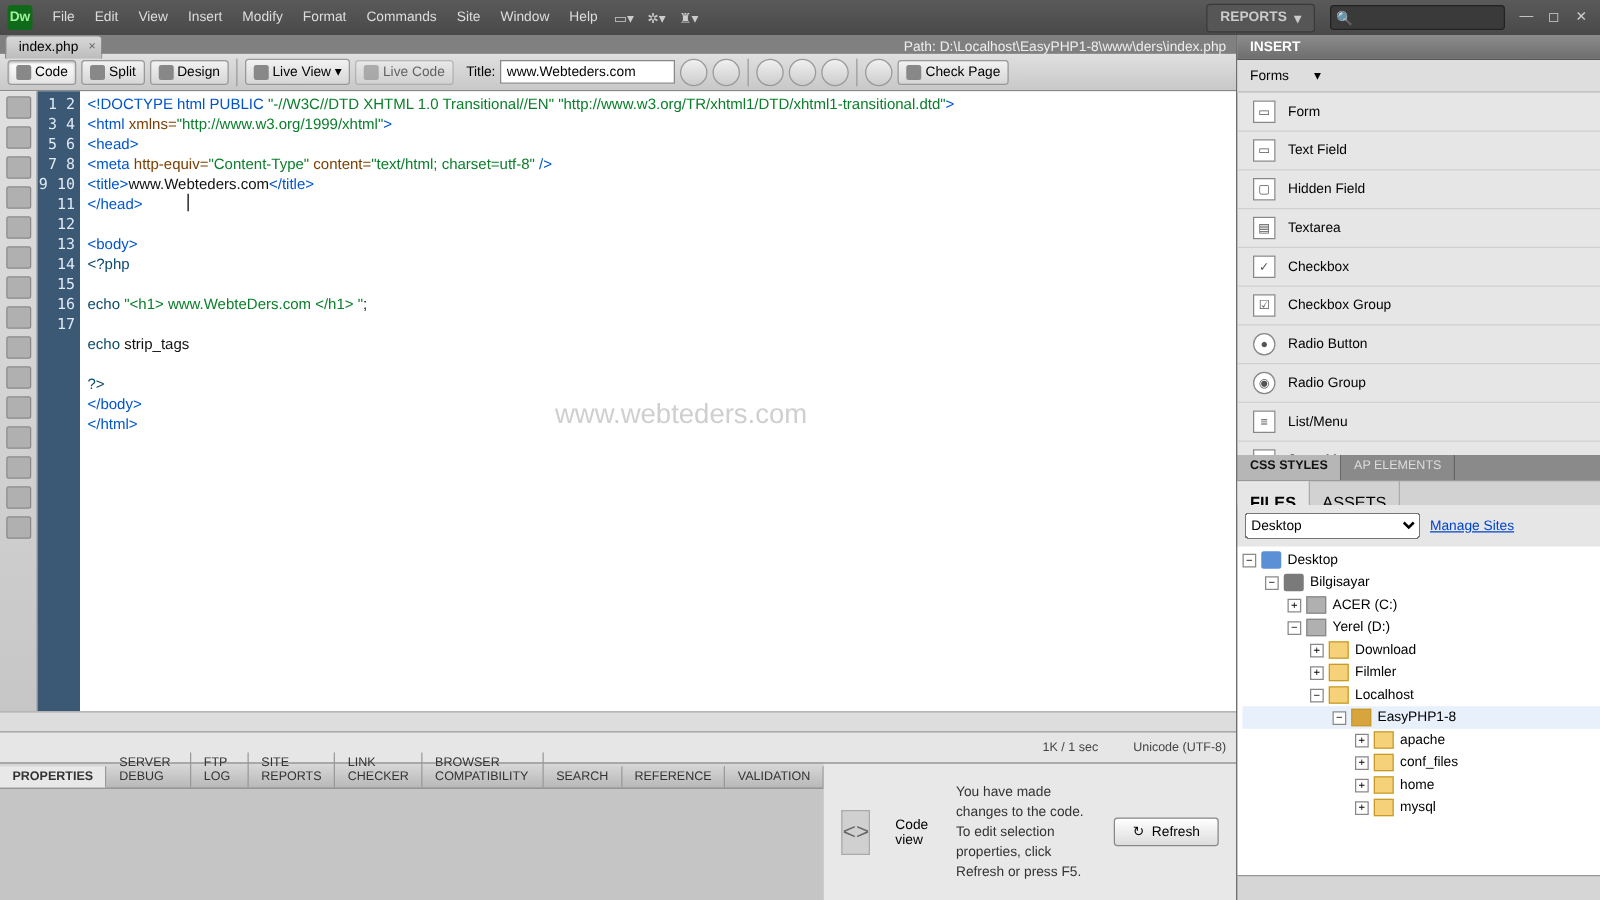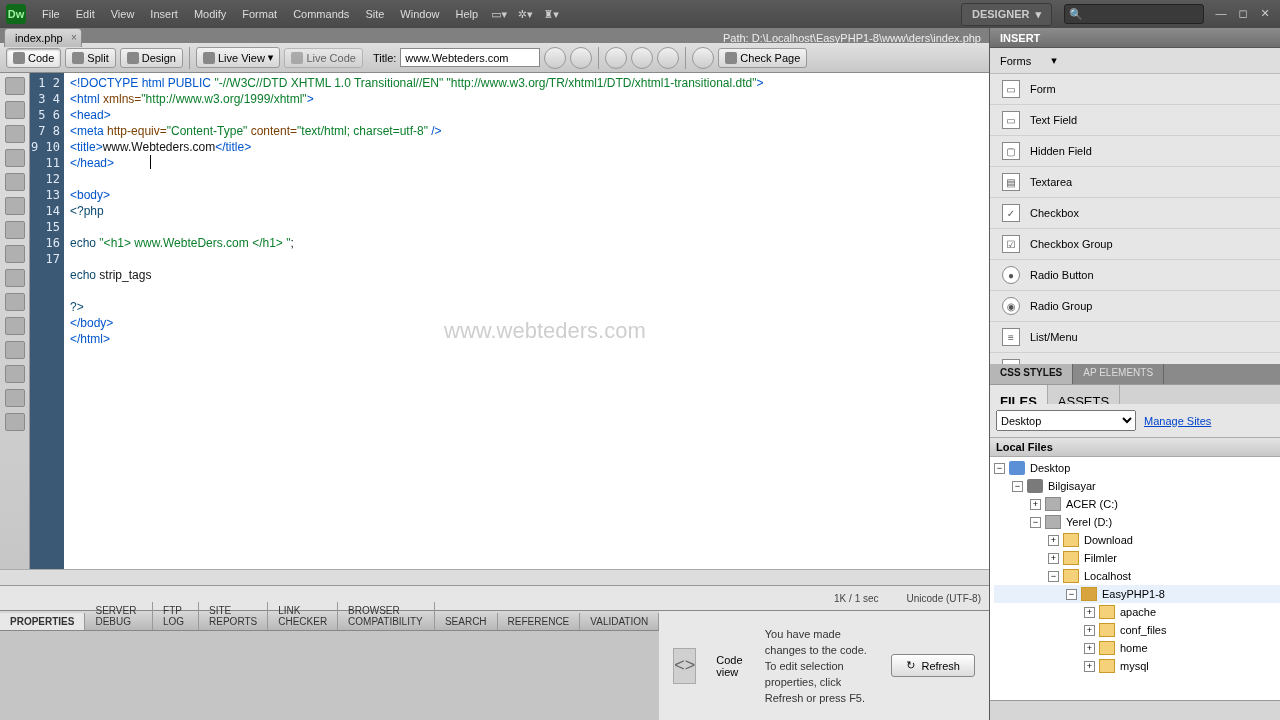--- a/index.html
+++ b/index.html
@@ -108,21 +108,21 @@
   <div class="menu-item">Format</div>
   <div class="menu-item">Commands</div>
   <div class="menu-item">Site</div>
   <div class="menu-item">Window</div>
   <div class="menu-item">Help</div>
   <div class="tool-icon">▭▾</div>
   <div class="tool-icon">✲▾</div>
   <div class="tool-icon">♜▾</div>
   <div class="spacer"></div>
   <div class="workspace">
-      <span>DESIGNER</span>
+      <span>REPORTS</span>
       <span>▾</span>
     </div>
   <div class="search">
       <span>🔍</span>
     </div>
   <div class="win-btns">
     <div class="win-btn">—</div>
     <div class="win-btn">◻</div>
     <div class="win-btn">✕</div>
   </div>
@@ -324,21 +324,20 @@
     </div>
 
     <div class="files-tabs">
       <div class="ftab active">FILES</div>
       <div class="ftab">ASSETS</div>
     </div>
     <div class="site-select">
       <select><option>Desktop</option></select>
       <span class="manage">Manage Sites</span>
     </div>
-    <div class="local-bar">Local Files</div>
     <div class="tree">
       <div class="node">
           <span class="exp">−</span>
           <span class="ficon desktop"></span>
           <span>Desktop</span>
         </div>
       <div class="node i1">
           <span class="exp">−</span>
           <span class="ficon computer"></span>
           <span>Bilgisayar</span>

